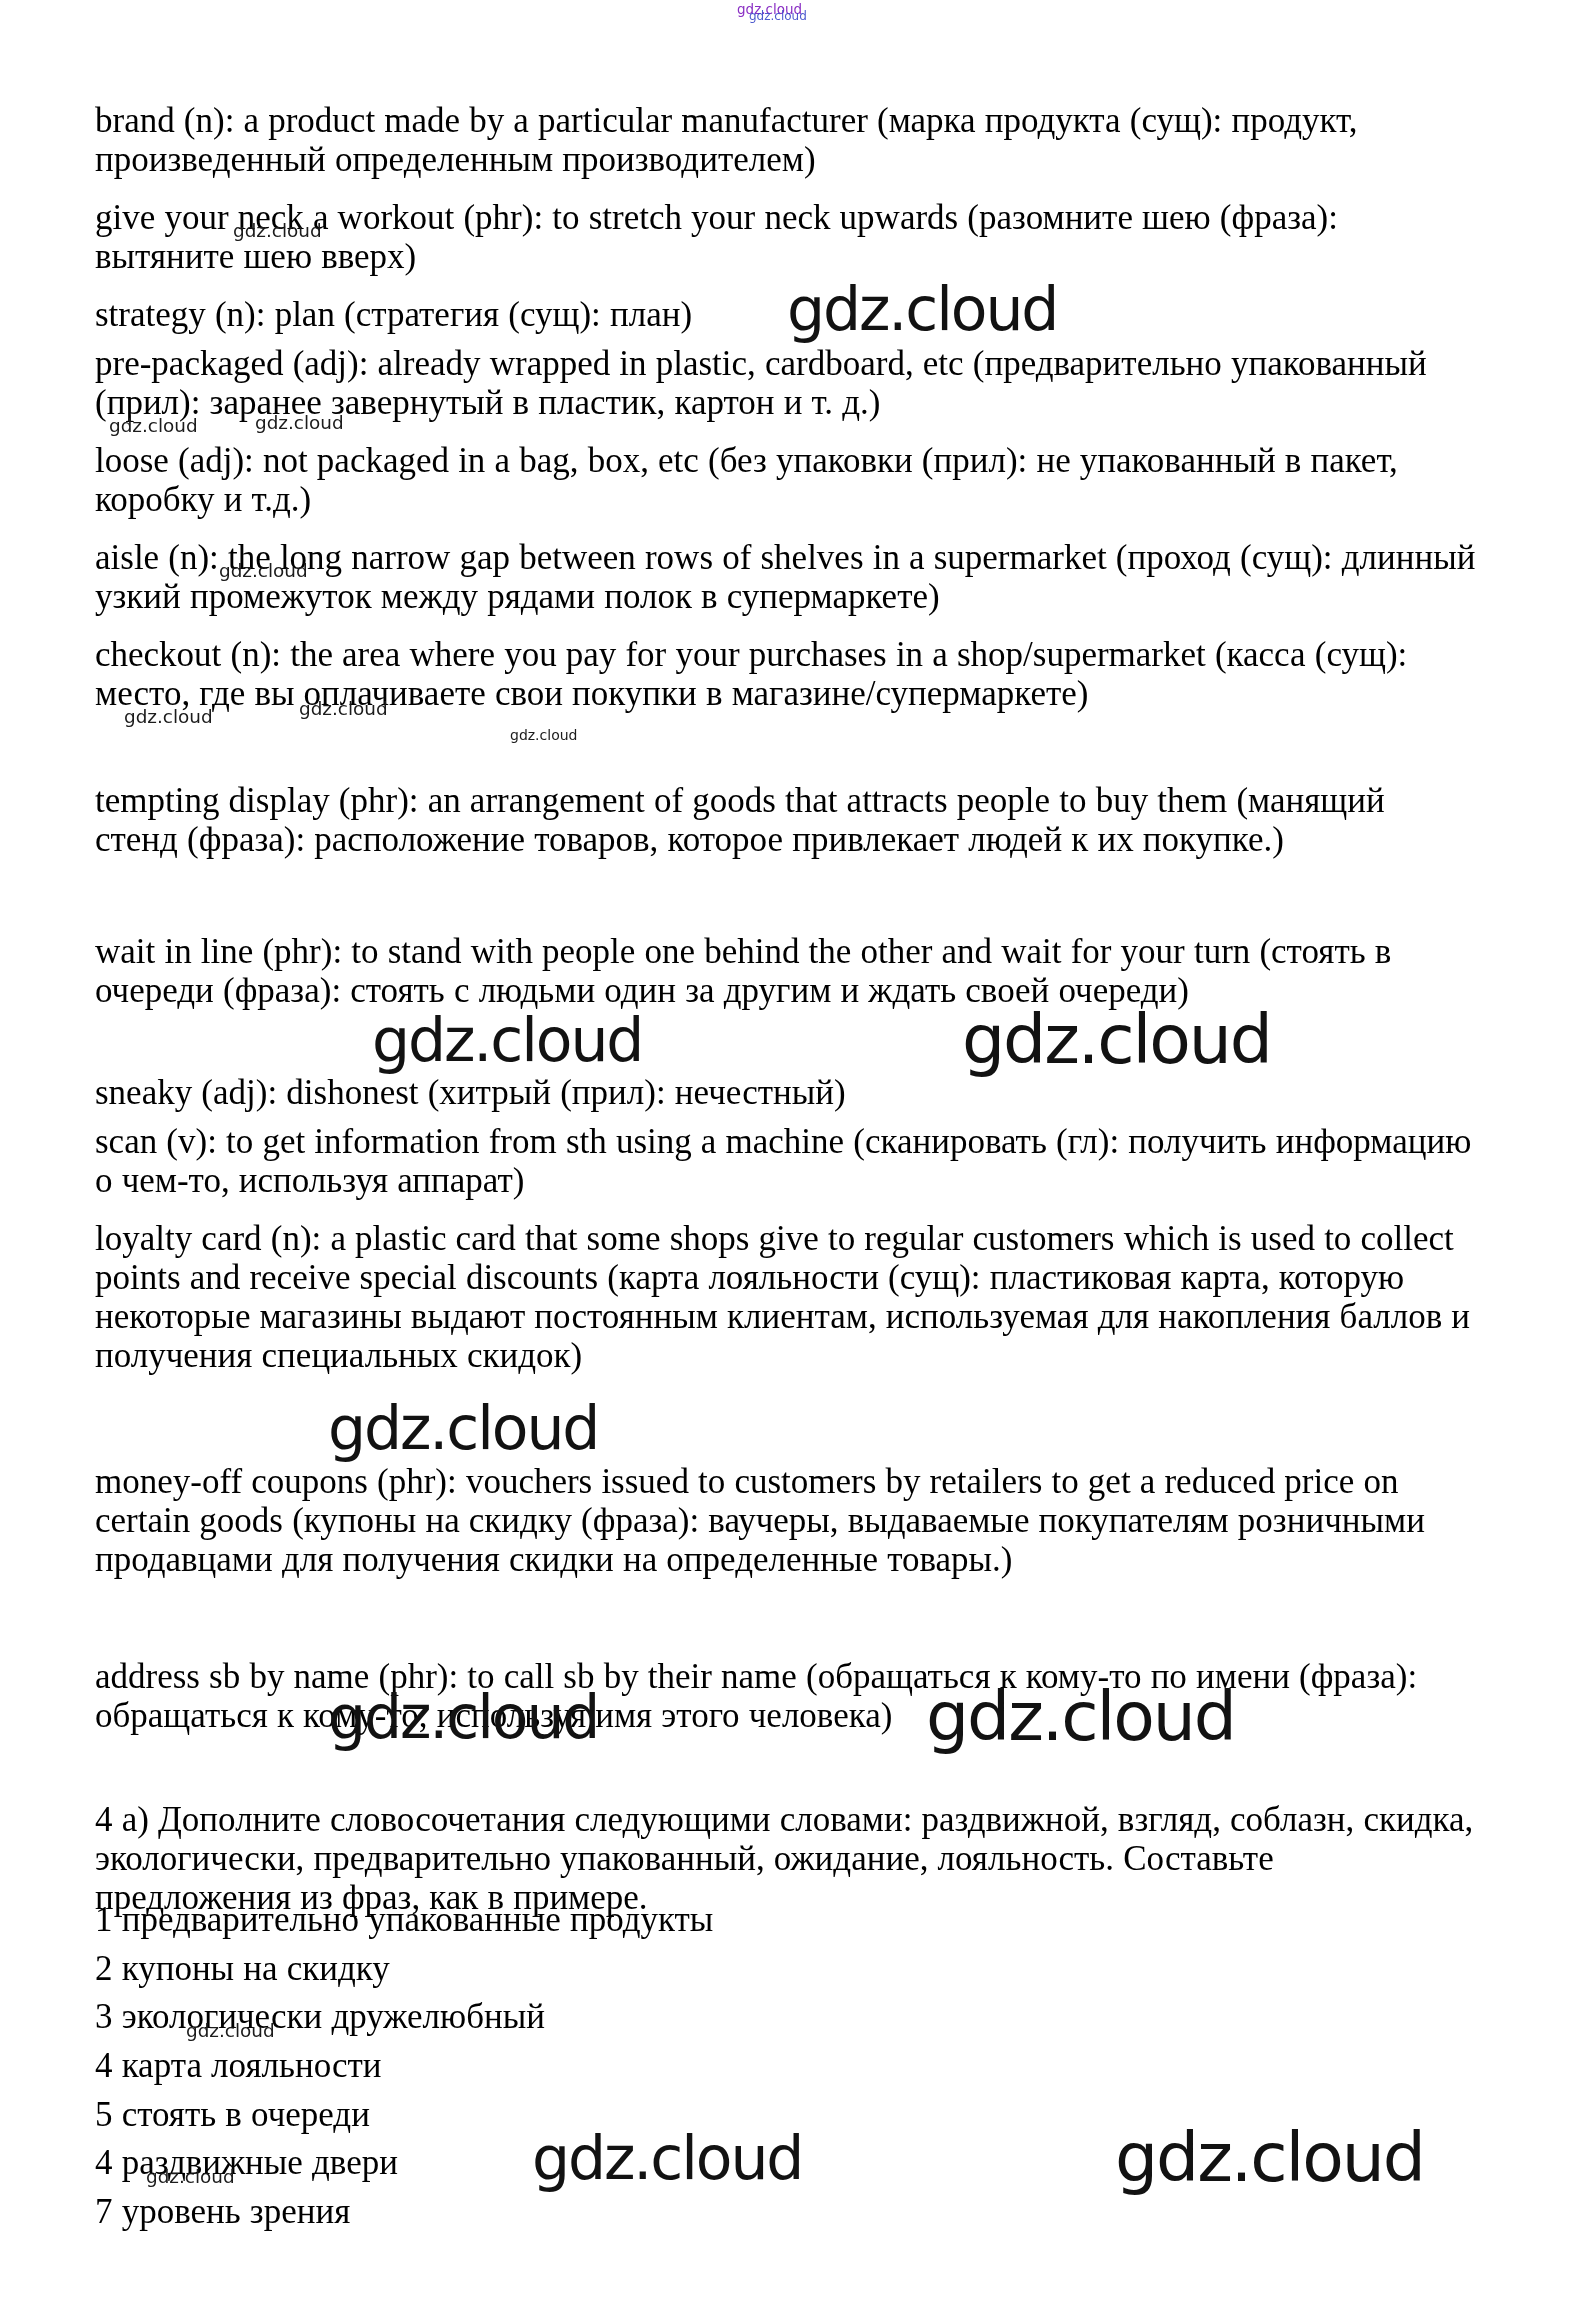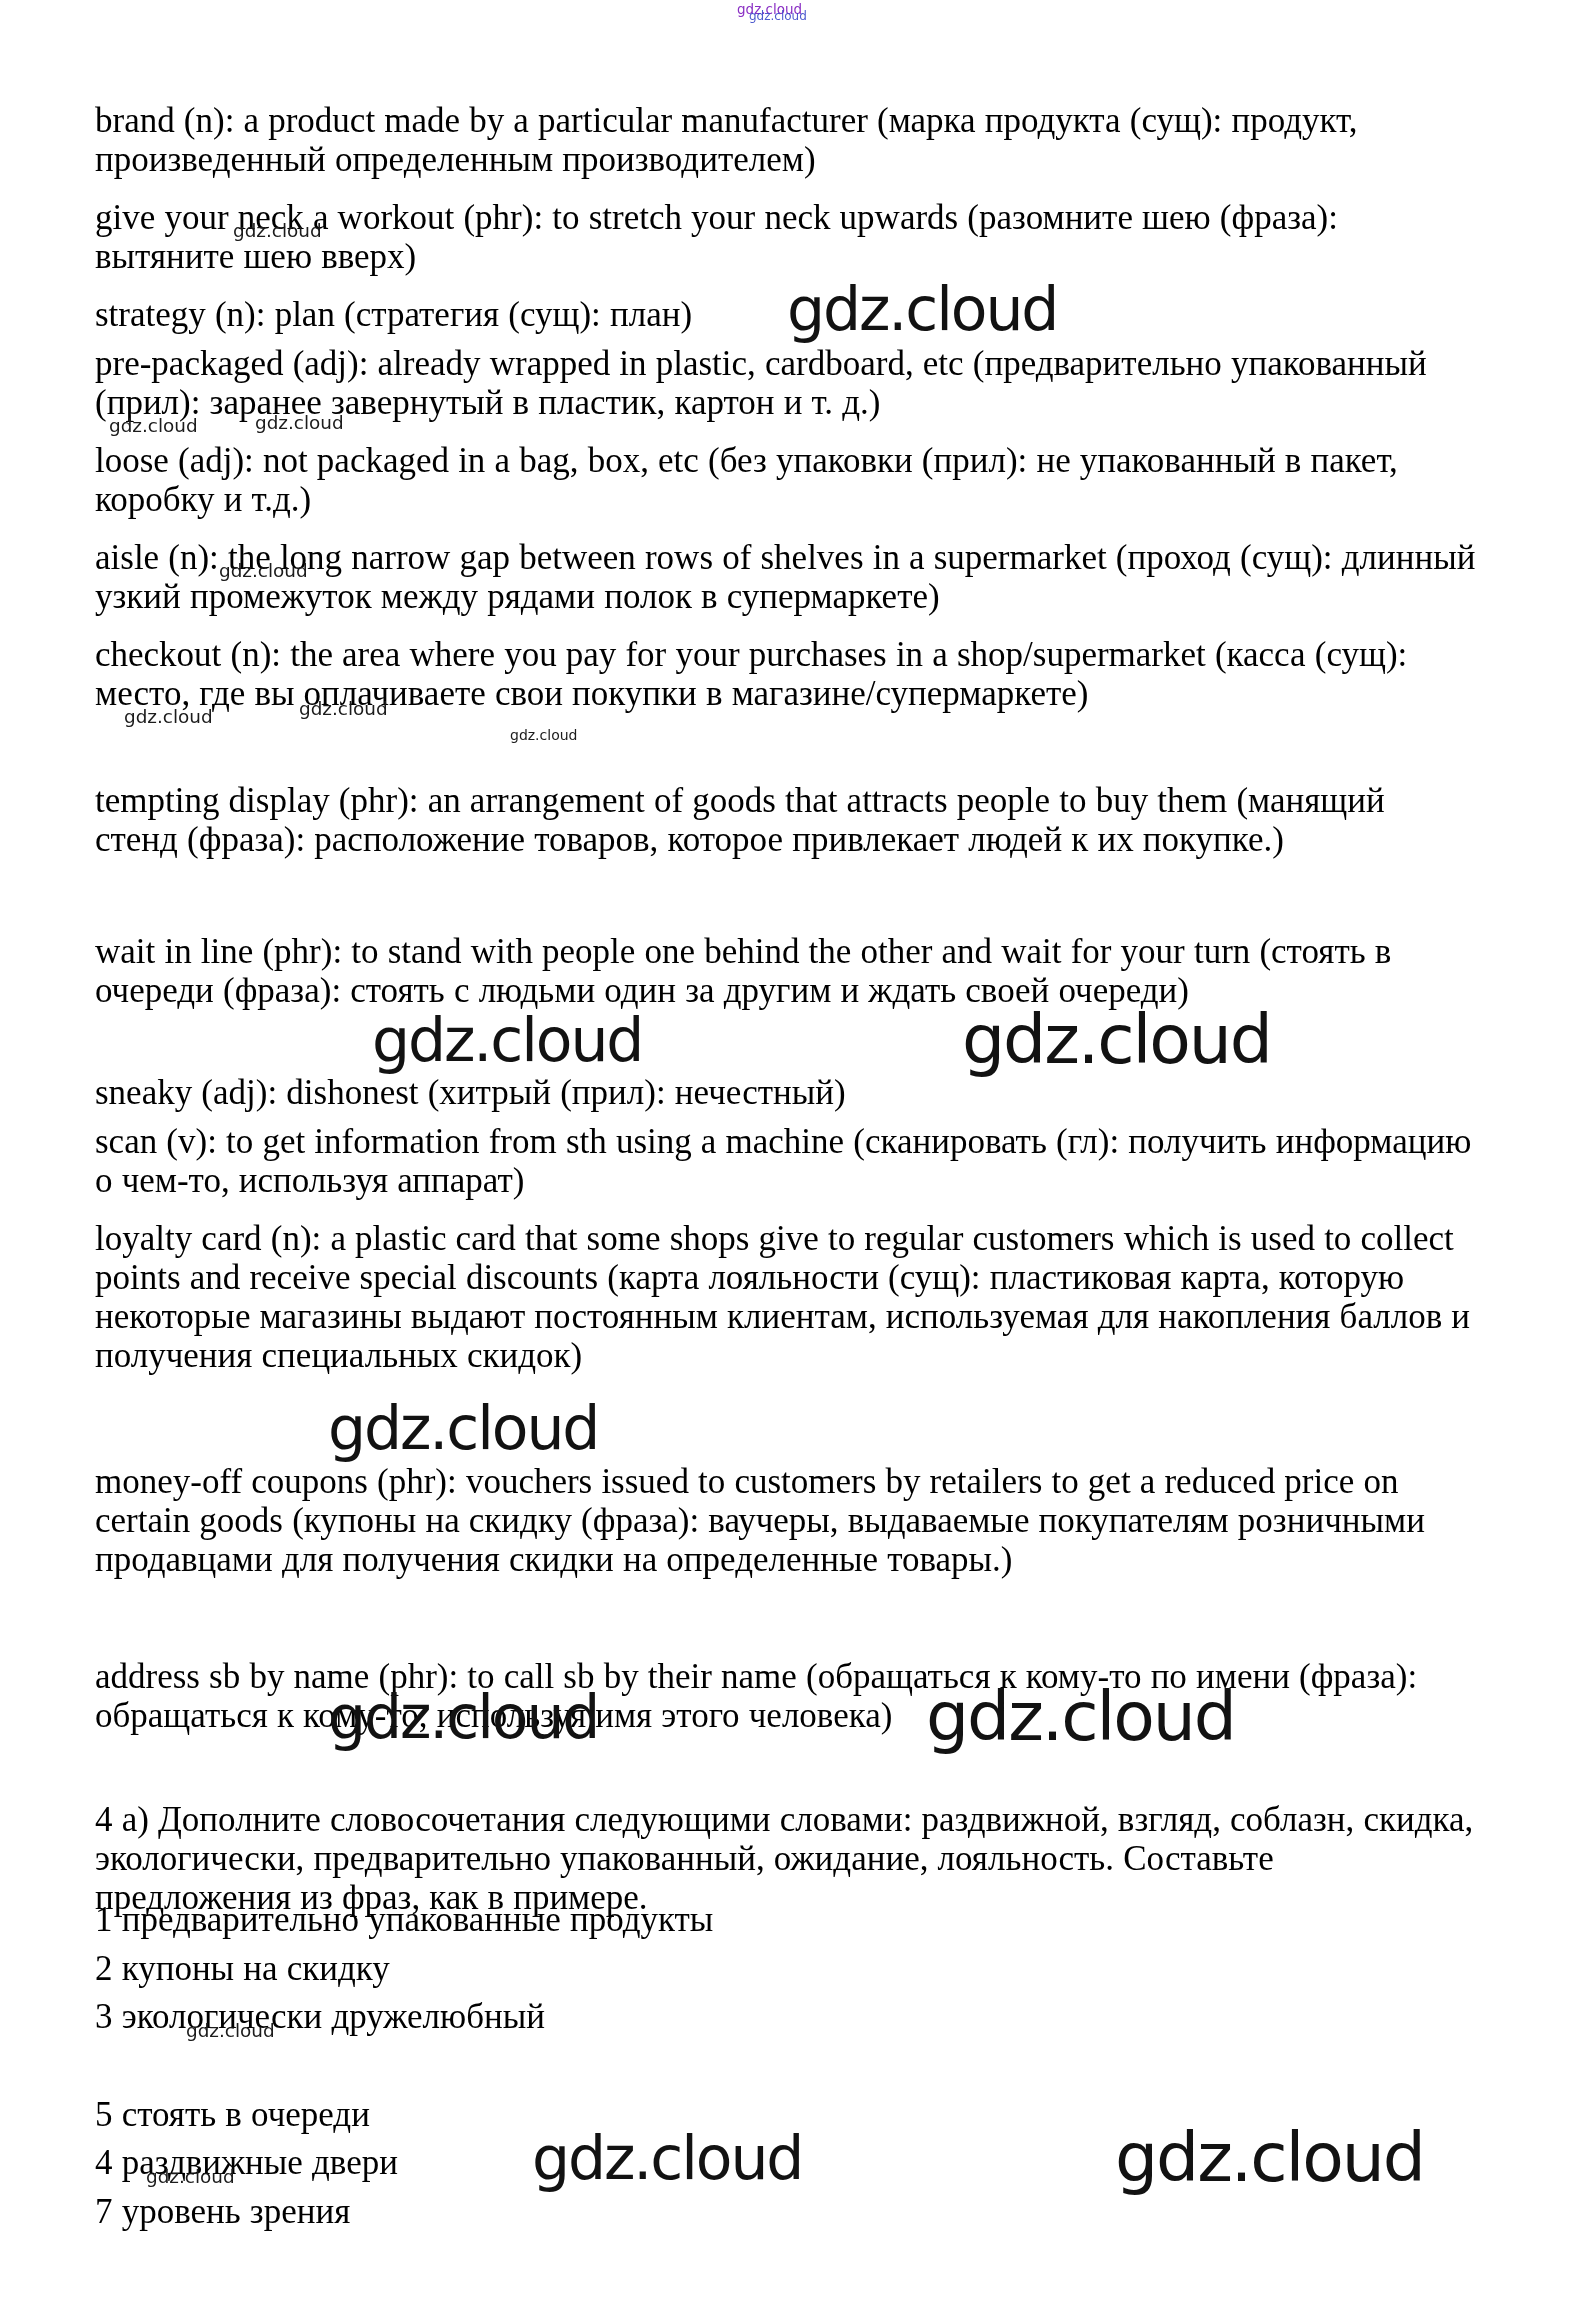--- a/index.html
+++ b/index.html
@@ -55,20 +55,21 @@
   <div class="para" style="top:1073px">sneaky (adj): dishonest (хитрый (прил): нечестный)</div>
   <div class="para" style="top:1122px">scan (v): to get information from sth using a machine (сканировать (гл): получить информацию о чем-то, используя аппарат)</div>
   <div class="para" style="top:1219px">loyalty card (n): a plastic card that some shops give to regular customers which is used to collect points and receive special discounts (карта лояльности (сущ): пластиковая карта, которую некоторые магазины выдают постоянным клиентам, используемая для накопления баллов и получения специальных скидок)</div>
   <div class="para" style="top:1462px">money-off coupons (phr): vouchers issued to customers by retailers to get a reduced price on certain goods (купоны на скидку (фраза): ваучеры, выдаваемые покупателям розничными продавцами для получения скидки на определенные товары.)</div>
   <div class="para" style="top:1657px">address sb by name (phr): to call sb by their name (обращаться к кому-то по имени (фраза): обращаться к кому-то, используя имя этого человека)</div>
 
   <div class="para" style="top:1800px">4 a) Дополните словосочетания следующими словами: раздвижной, взгляд, соблазн, скидка, экологически, предварительно упакованный, ожидание, лояльность. Составьте предложения из фраз, как в примере.</div>
   <div class="para" style="top:1900px">1 предварительно упакованные продукты</div>
   <div class="para" style="top:1949px">2 купоны на скидку</div>
   <div class="para" style="top:1997px">3 экологически дружелюбный</div>
+  <div class="para" style="top:2046px">4 карта лояльности</div>
   <div class="para" style="top:2095px">5 стоять в очереди</div>
   <div class="para" style="top:2143px">4 раздвижные двери</div>
   <div class="para" style="top:2192px">7 уровень зрения</div>
 
   <span class="wm wm-purple" style="left:737px; top:2.8px">gdz.cloud</span>
   <span class="wm wm-blue" style="left:749px; top:10px">gdz.cloud</span>
 
   <span class="wm wm-sm" style="left:233px; top:222px">gdz.cloud</span>
   <span class="wm wm-sm" style="left:109px; top:417px">gdz.cloud</span>
   <span class="wm wm-sm" style="left:255px; top:414px">gdz.cloud</span>

